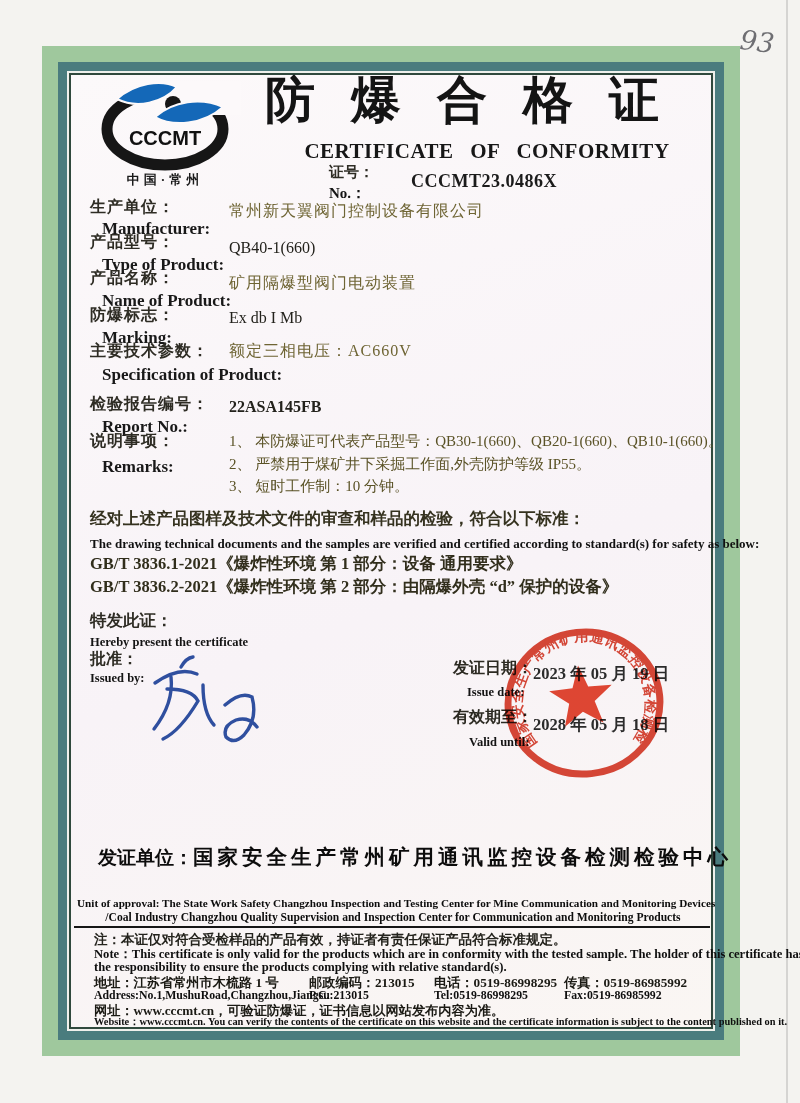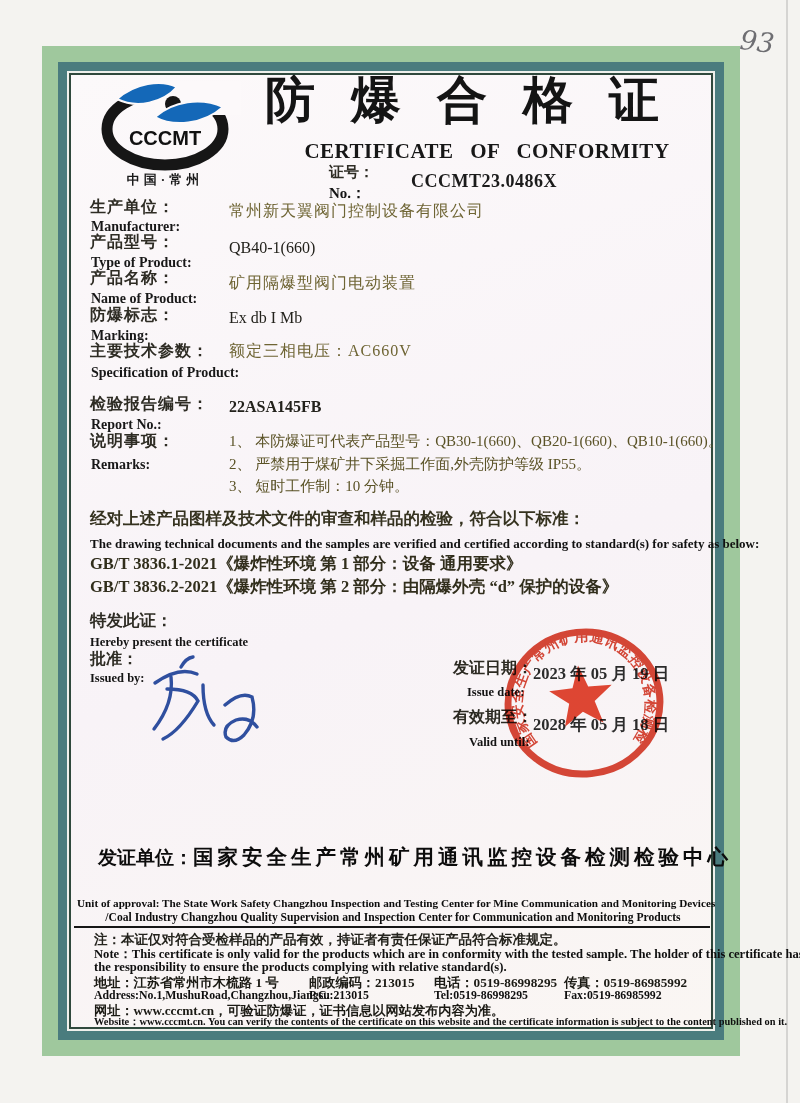--- a/index.html
+++ b/index.html
@@ -38,21 +38,21 @@
   }
   .subtitle{
     left:196px;top:64px;width:440px;text-align:center;
     font-size:21px;font-weight:bold;color:#171717;word-spacing:11px;letter-spacing:.5px;
   }
   .no-label-cn{left:258px;top:88px;font-size:15px;font-weight:bold;color:#2e2c24;}
   .no-label-en{left:258px;top:109px;font-size:15px;font-weight:bold;color:#141414;}
   .no-value{left:320px;top:96px;font-size:18px;font-weight:bold;color:#1b1b1b;letter-spacing:.5px;margin-left:20px;}
   
   .lab-cn{left:19px;font-size:16px;font-weight:bold;color:#2e2c24;letter-spacing:1px;}
-  .lab-en{left:20px;font-size:14px;font-weight:600;color:#181818;}
+  .lab-en{left:31px;font-size:17px;font-weight:600;color:#181818;}
   .val-cn{left:158px;font-size:16px;color:#6e6433;letter-spacing:1px;}
   .val-en{left:158px;font-size:16px;color:#23221c;}
   .remark-item{left:158px;font-size:15px;color:#5a5226;}
   
   .std-intro-cn{left:19px;top:433px;font-size:16.5px;font-weight:bold;color:#35321f;}
   .std-intro-en{left:19px;top:461px;font-size:13px;font-weight:600;color:#111;}
   .std-item1{left:19px;top:478px;font-size:16.5px;font-weight:bold;color:#312e1c;}
   .std-item2{left:19px;top:501px;font-size:16.5px;font-weight:bold;color:#312e1c;}
   
   .present-cn{left:19px;top:535px;font-size:16.5px;font-weight:bold;color:#2e2c24;}

